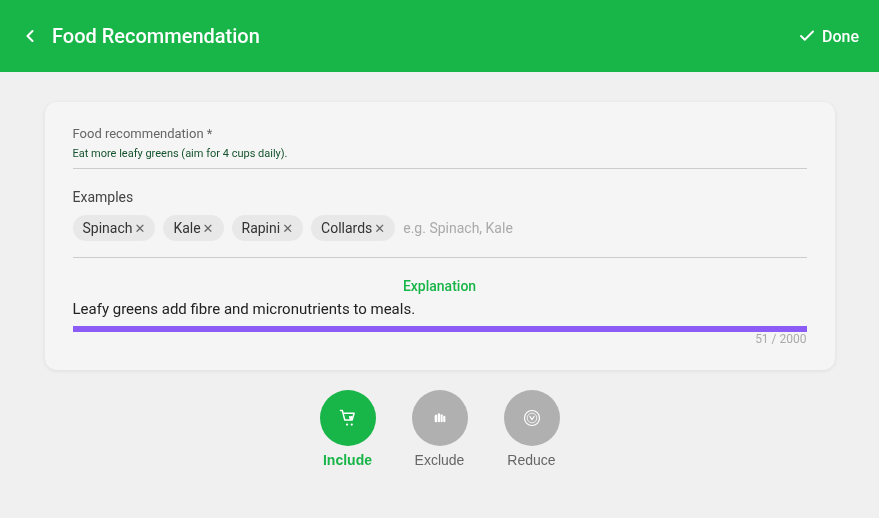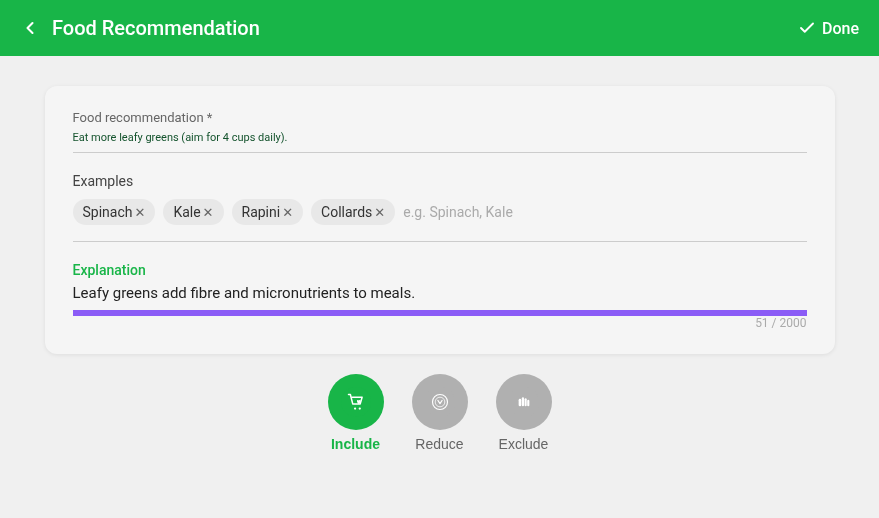--- a/index.html
+++ b/index.html
@@ -9,21 +9,21 @@
       background: #f0f0f0;
       width: 879px;
       height: 518px;
       overflow: hidden;
     }
 
     
     .header {
       background: #1db954;
       background: #18b548;
-      height: 56px;
+      height: 72px;
       display: flex;
       align-items: center;
       justify-content: space-between;
       padding: 0 20px;
       color: white;
     }
 
     .header-left {
       display: flex;
       align-items: center;
@@ -128,41 +128,42 @@
       font-size: 14px;
       color: #aaa;
     }
 
     .explanation-label {
       font-size: 14px;
       color: #1db954;
       color: #18b548;
       font-weight: 500;
       margin-bottom: 6px;
+      text-align: center;
     }
 
     .explanation-value {
       font-size: 15px;
       color: #222;
       padding-bottom: 8px;
       border-bottom: 6px solid #8b5cf6;
       width: 100%;
     }
 
     .char-count {
       text-align: right;
       font-size: 12px;
       color: #aaa;
     }
 
     
     .actions-row {
       display: flex;
       justify-content: center;
-      gap: 28px;
+      gap: 36px;
       margin-top: 20px;
     }
 
     .action-btn {
       display: flex;
       flex-direction: column;
       align-items: center;
       gap: 6px;
       cursor: pointer;
       background: none;
@@ -270,37 +271,37 @@
         </svg>
       </div>
       <span>Include</span>
     </button>
 
     <button class="action-btn">
       <div class="action-icon inactive-icon">
         <svg viewBox="0 0 56 56" fill="none">
           <circle cx="28" cy="28" r="28" fill="#b0b0b0"></circle>
 
-          <circle cx="28" cy="28" r="14" stroke="white" stroke-width="2.2" fill="none"></circle>
-          <circle cx="28" cy="28" r="9" stroke="white" stroke-width="1.5" fill="none"></circle>
-
-          <path d="M24 25 L28 31 L32 25" stroke="white" stroke-width="2" stroke-linecap="round" stroke-linejoin="round" fill="none"></path>
-        </svg>
-      </div>
-      <span>Reduce</span>
-    </button>
-
-    <button class="action-btn">
-      <div class="action-icon inactive-icon">
-        <svg viewBox="0 0 56 56" fill="none">
-          <circle cx="28" cy="28" r="28" fill="#b0b0b0"></circle>
-
           <rect x="18" y="22" width="5" height="14" rx="2.5" fill="white"></rect>
           <rect x="24" y="19" width="4" height="17" rx="2" fill="white"></rect>
           <rect x="29" y="21" width="4" height="15" rx="2" fill="white"></rect>
           <rect x="34" y="24" width="4" height="12" rx="2" fill="white"></rect>
         </svg>
       </div>
       <span>Exclude</span>
     </button>
 
+    <button class="action-btn">
+      <div class="action-icon inactive-icon">
+        <svg viewBox="0 0 56 56" fill="none">
+          <circle cx="28" cy="28" r="28" fill="#b0b0b0"></circle>
+
+          <circle cx="28" cy="28" r="14" stroke="white" stroke-width="2.2" fill="none"></circle>
+          <circle cx="28" cy="28" r="9" stroke="white" stroke-width="1.5" fill="none"></circle>
+
+          <path d="M24 25 L28 31 L32 25" stroke="white" stroke-width="2" stroke-linecap="round" stroke-linejoin="round" fill="none"></path>
+        </svg>
+      </div>
+      <span>Reduce</span>
+    </button>
+
   </div>
 </div>
 
 </body></html>

